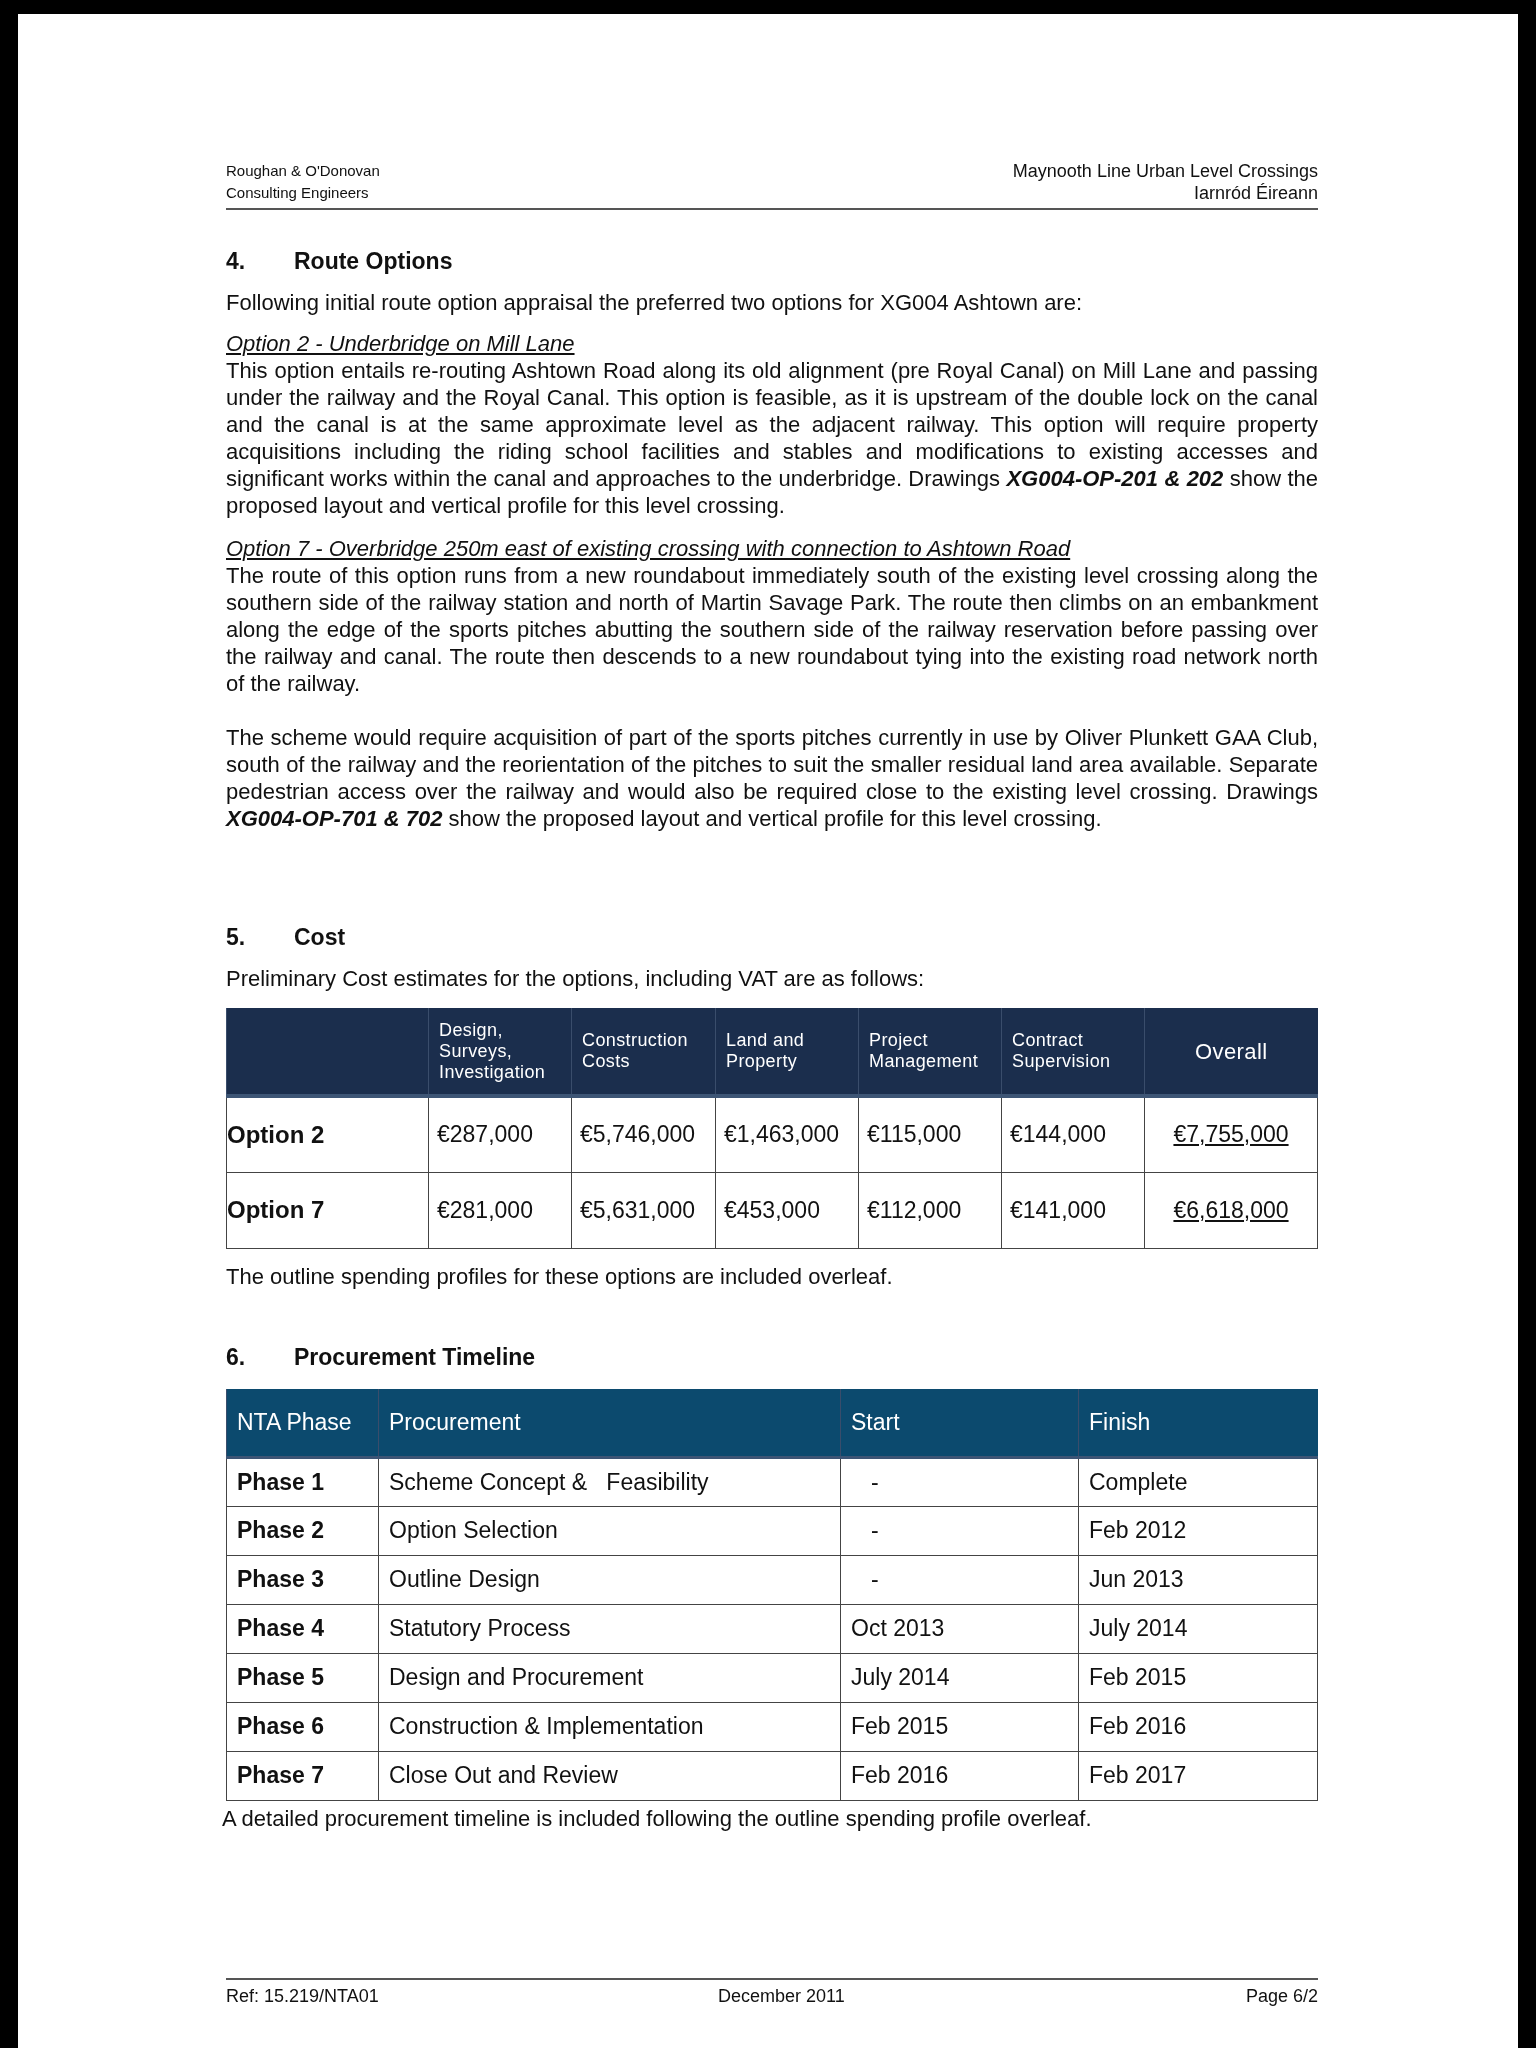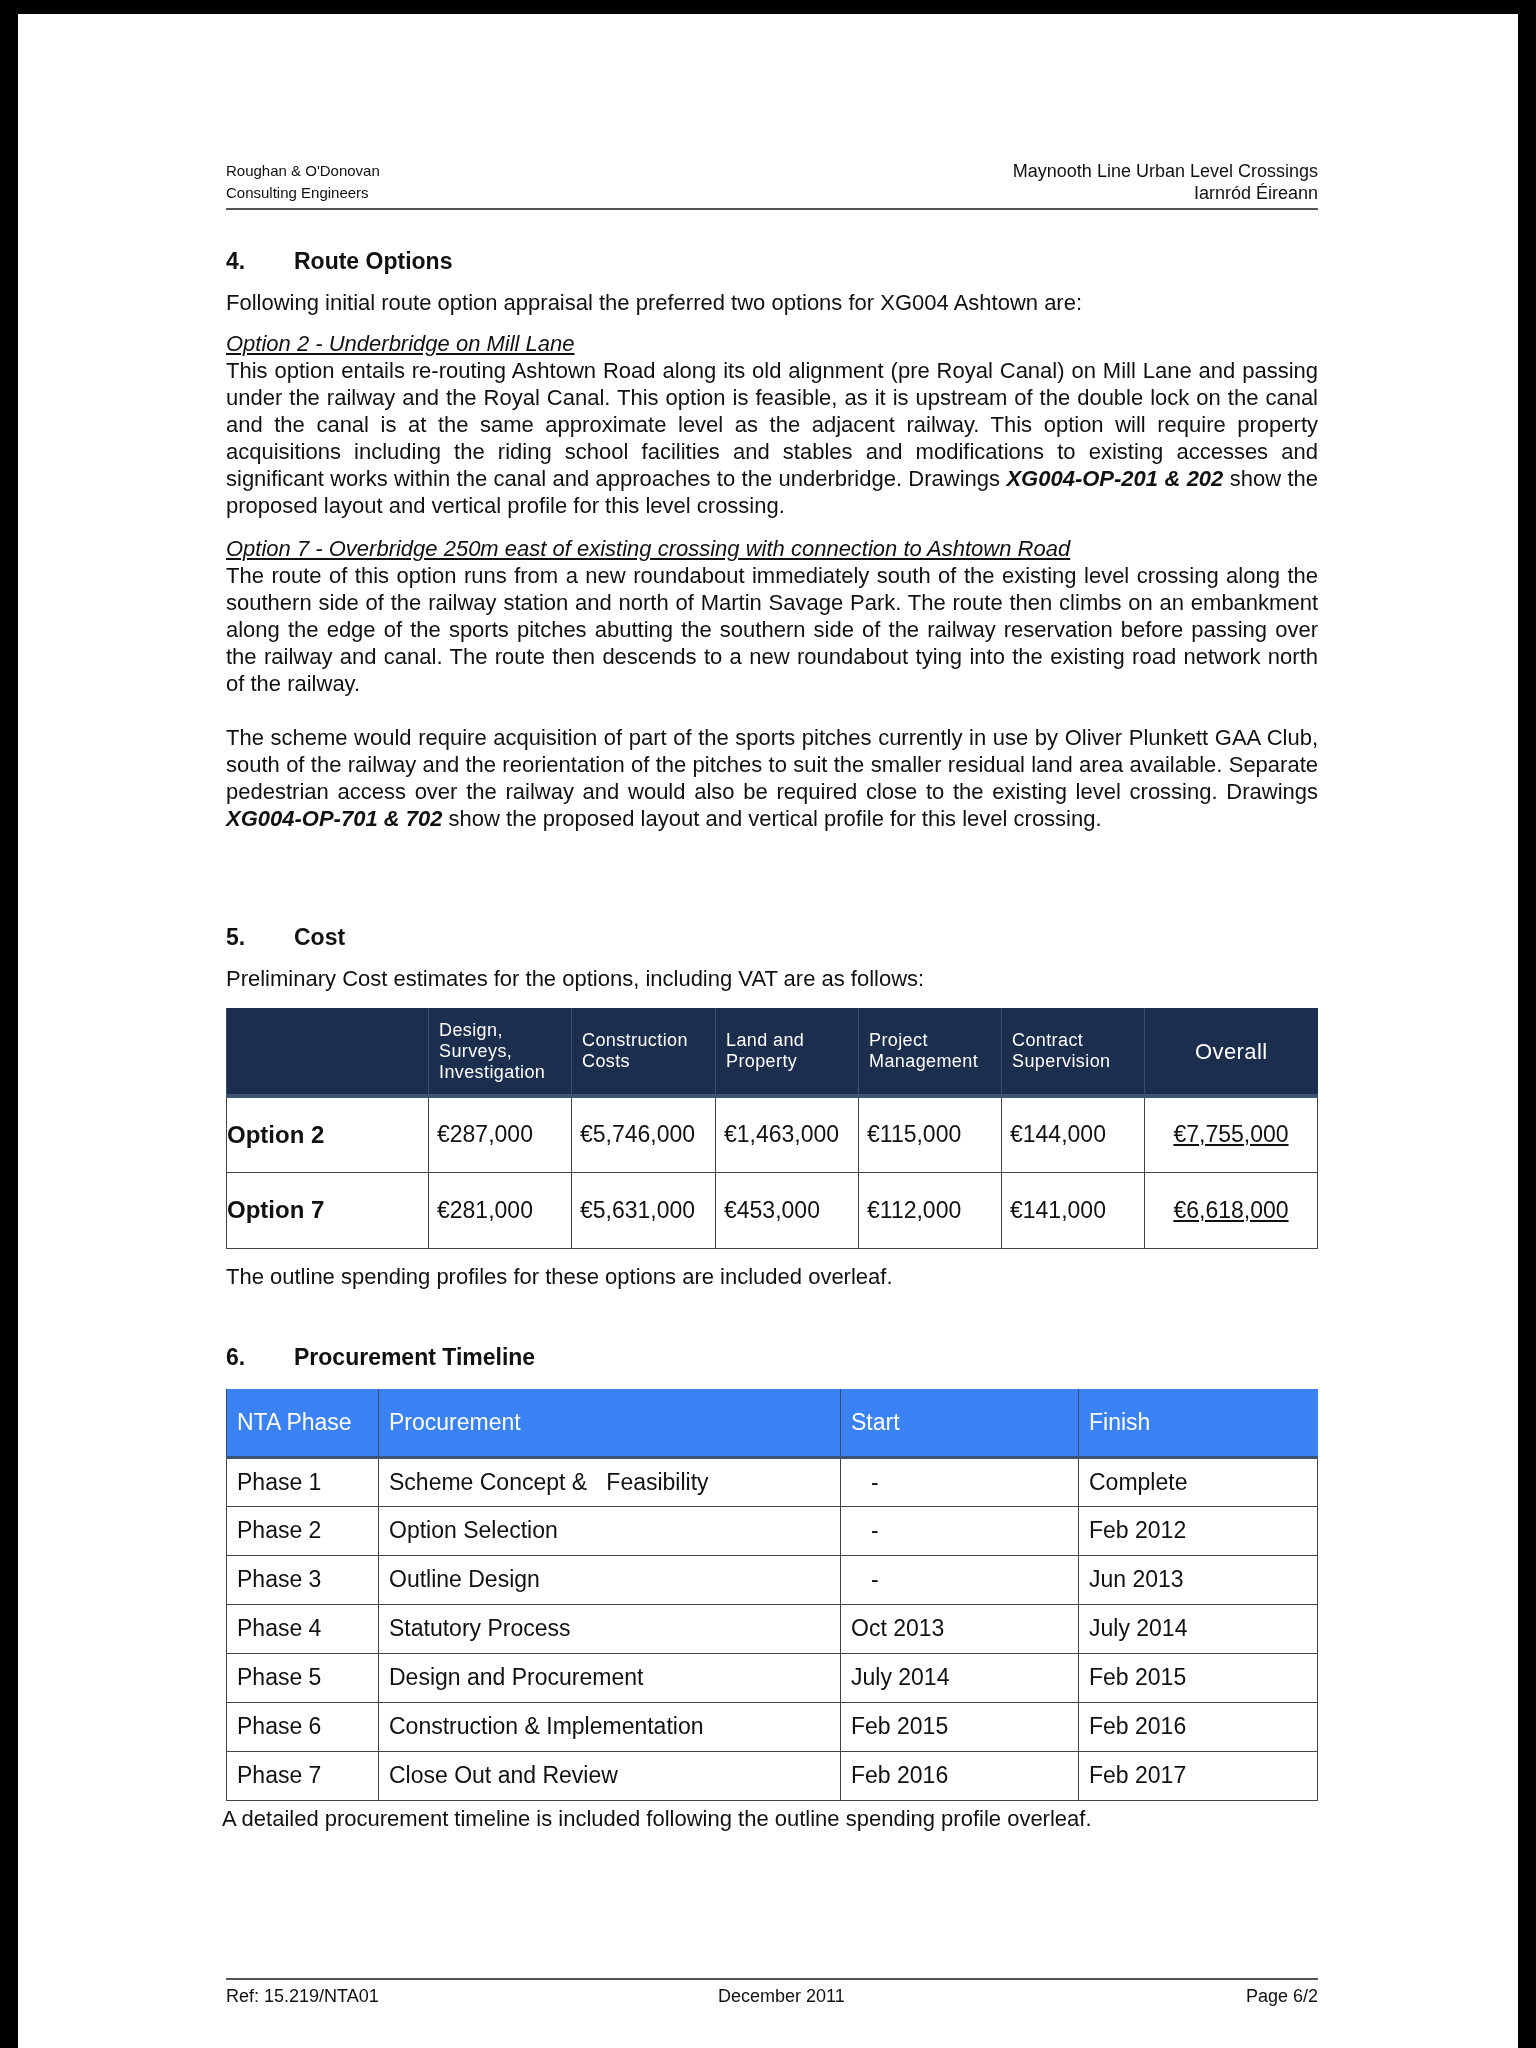--- a/index.html
+++ b/index.html
@@ -24,25 +24,25 @@
       padding: 4px 10px; line-height: 21px; letter-spacing: 0.4px; border-left: 1px solid #3a4d6b;
       border-bottom: 4px solid #3d5575; height: 88px; vertical-align: middle;
     }
     .cost th.overall { text-align: center; font-size: 22px; }
     .cost td {
       border: 1.5px solid #444; font-size: 23px; padding: 0 8px; height: 76px; vertical-align: middle;
     }
     .cost td.opt { font-weight: bold; font-size: 24px; padding-left: 0; }
     .cost td.total { font-weight: normal; text-decoration: underline; text-align: center; }
     .proc th {
-      background: #3b82f6; color: #fff; font-weight: normal; font-size: 23px; text-align: left;
+      background: #0c4a6e; color: #fff; font-weight: normal; font-size: 23px; text-align: left;
       padding: 4px 10px; height: 68px; border-left: 1px solid #3a4d6b; border-bottom: 3px solid #3d5575; margin-left: 12px;
     }
     .proc td { border: 1.5px solid #444; font-size: 23px; padding: 0 10px; height: 49px; }
-    .proc td.ph { font-weight: normal; }
+    .proc td.ph { font-weight: bold; }
     .ftr { top: 1978px; border-top: 2px solid #555; height: 30px; font-size: 18px; }
     .ftr span { position: absolute; top: 6px; }
   </style>
 </head>
 <body>
 
 <div class="page"></div>
 
 <div class="content hdr">
   <div class="l">

